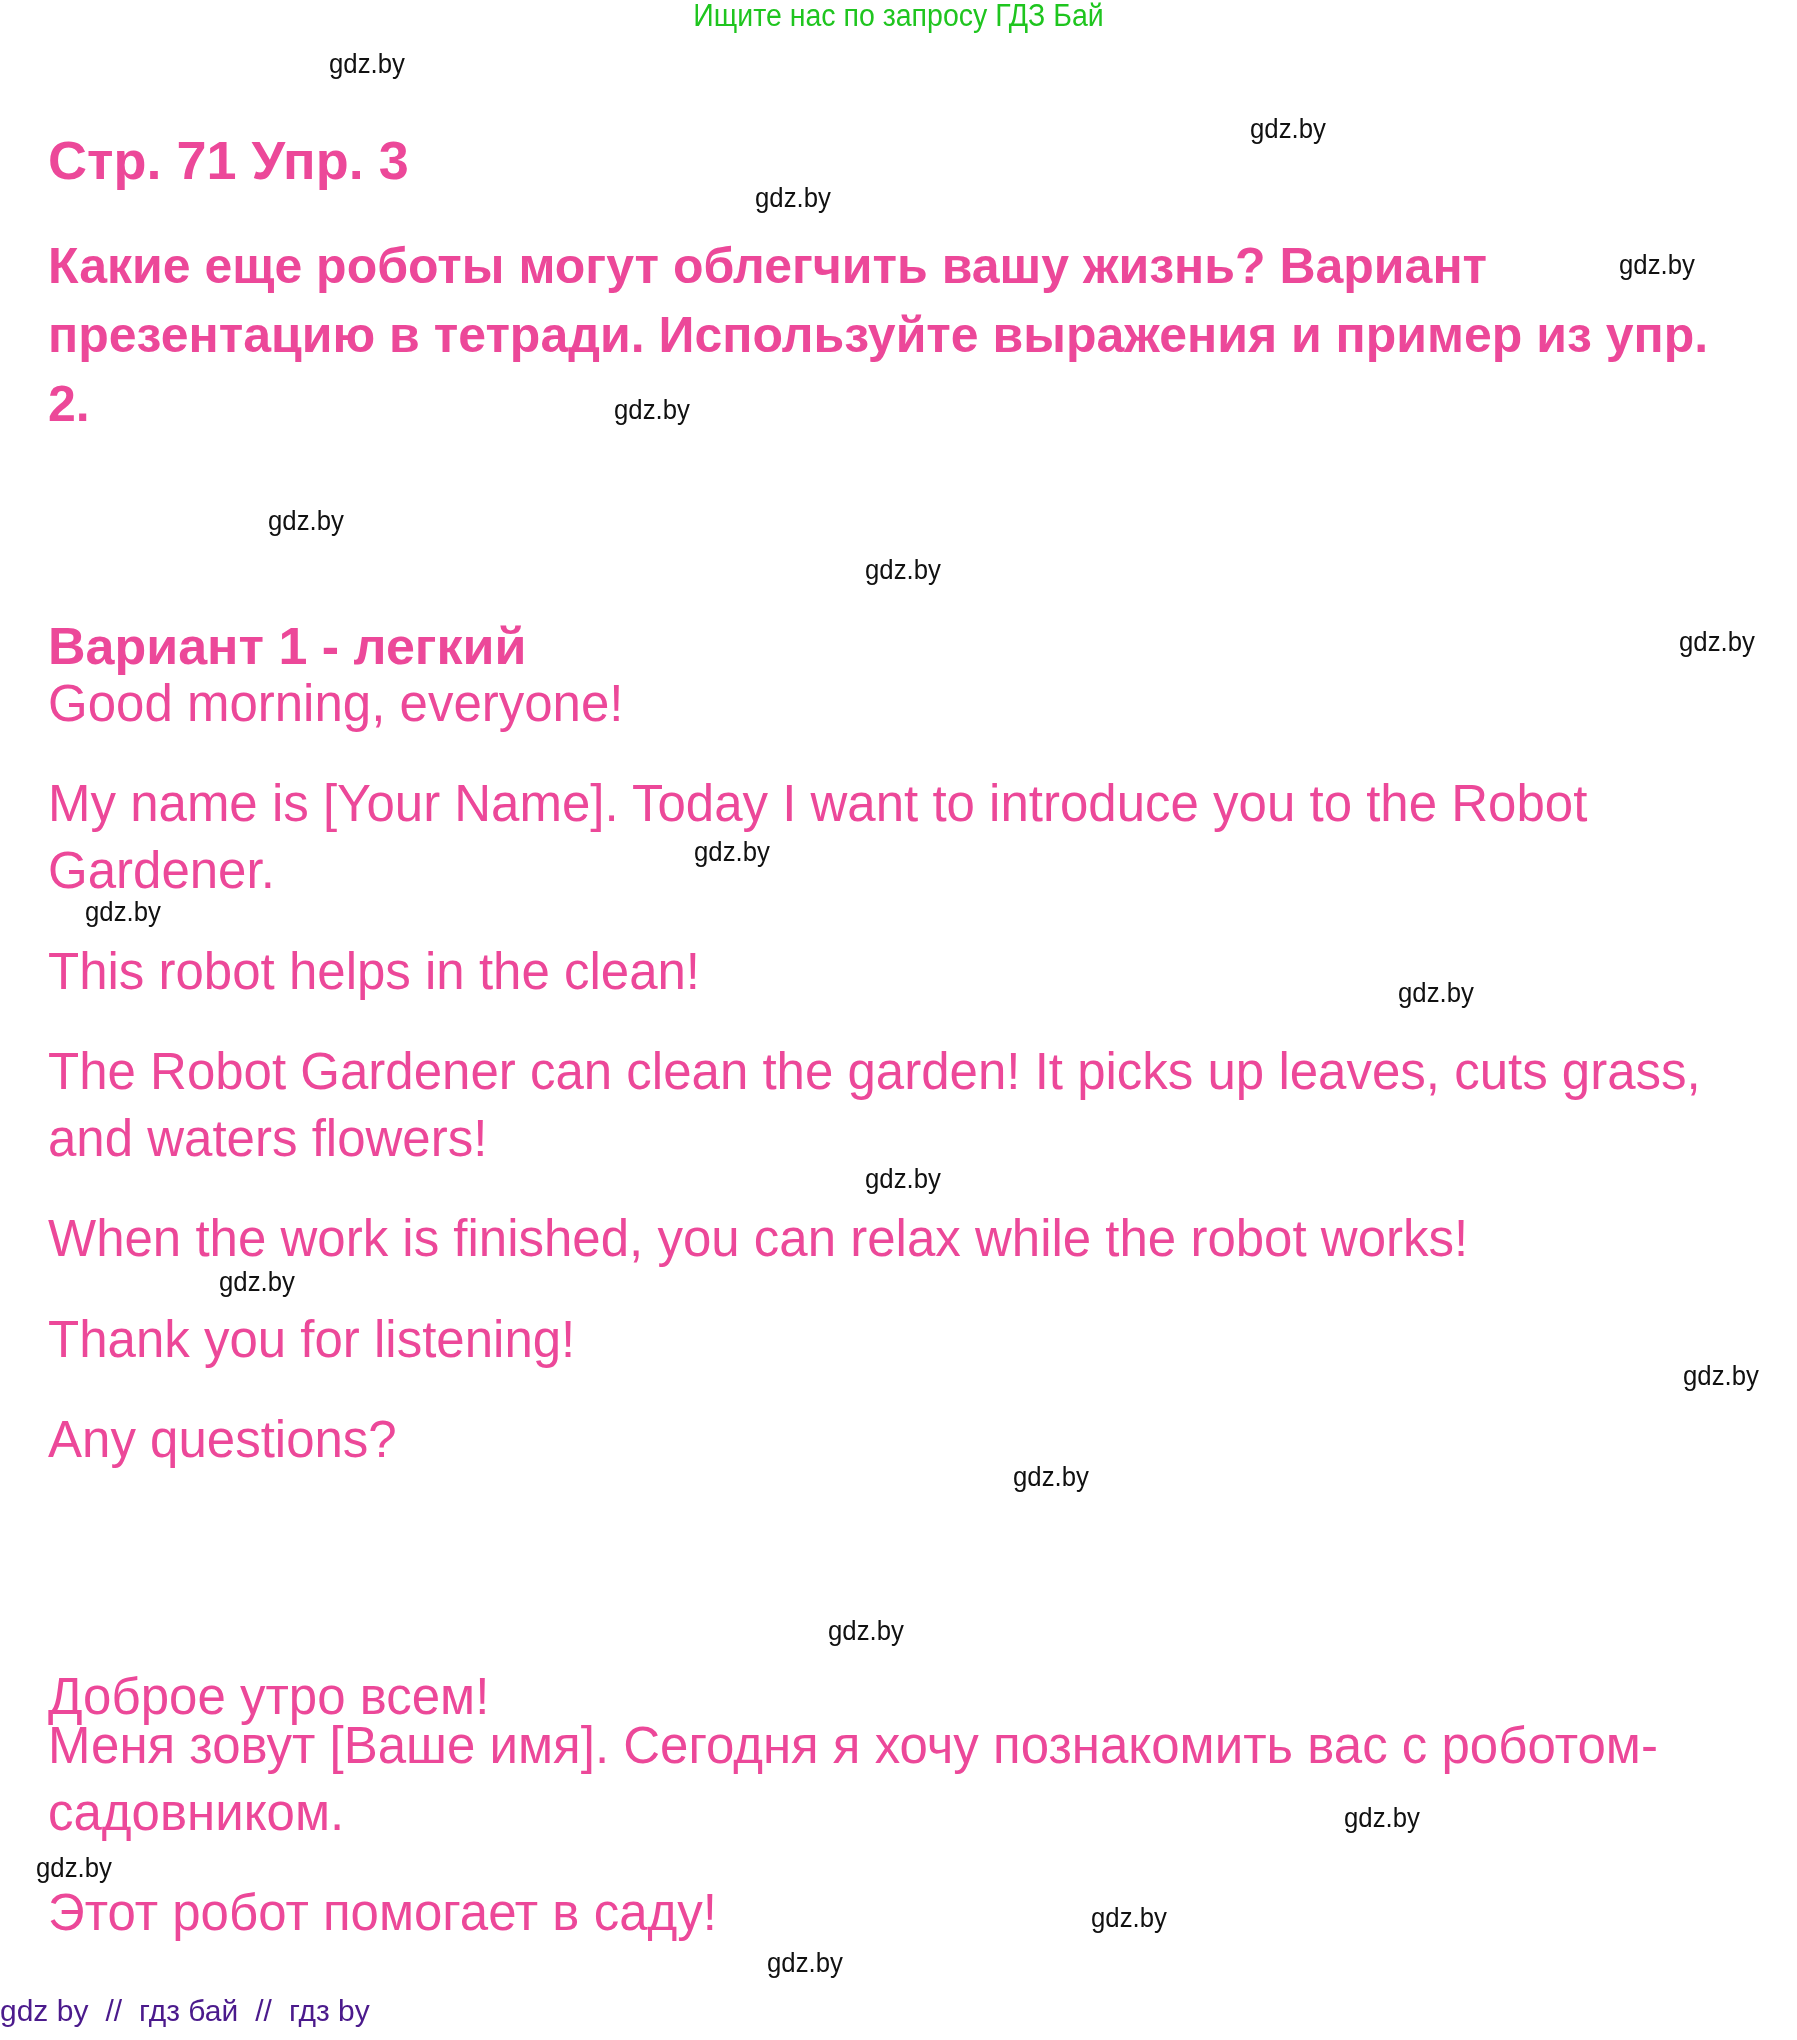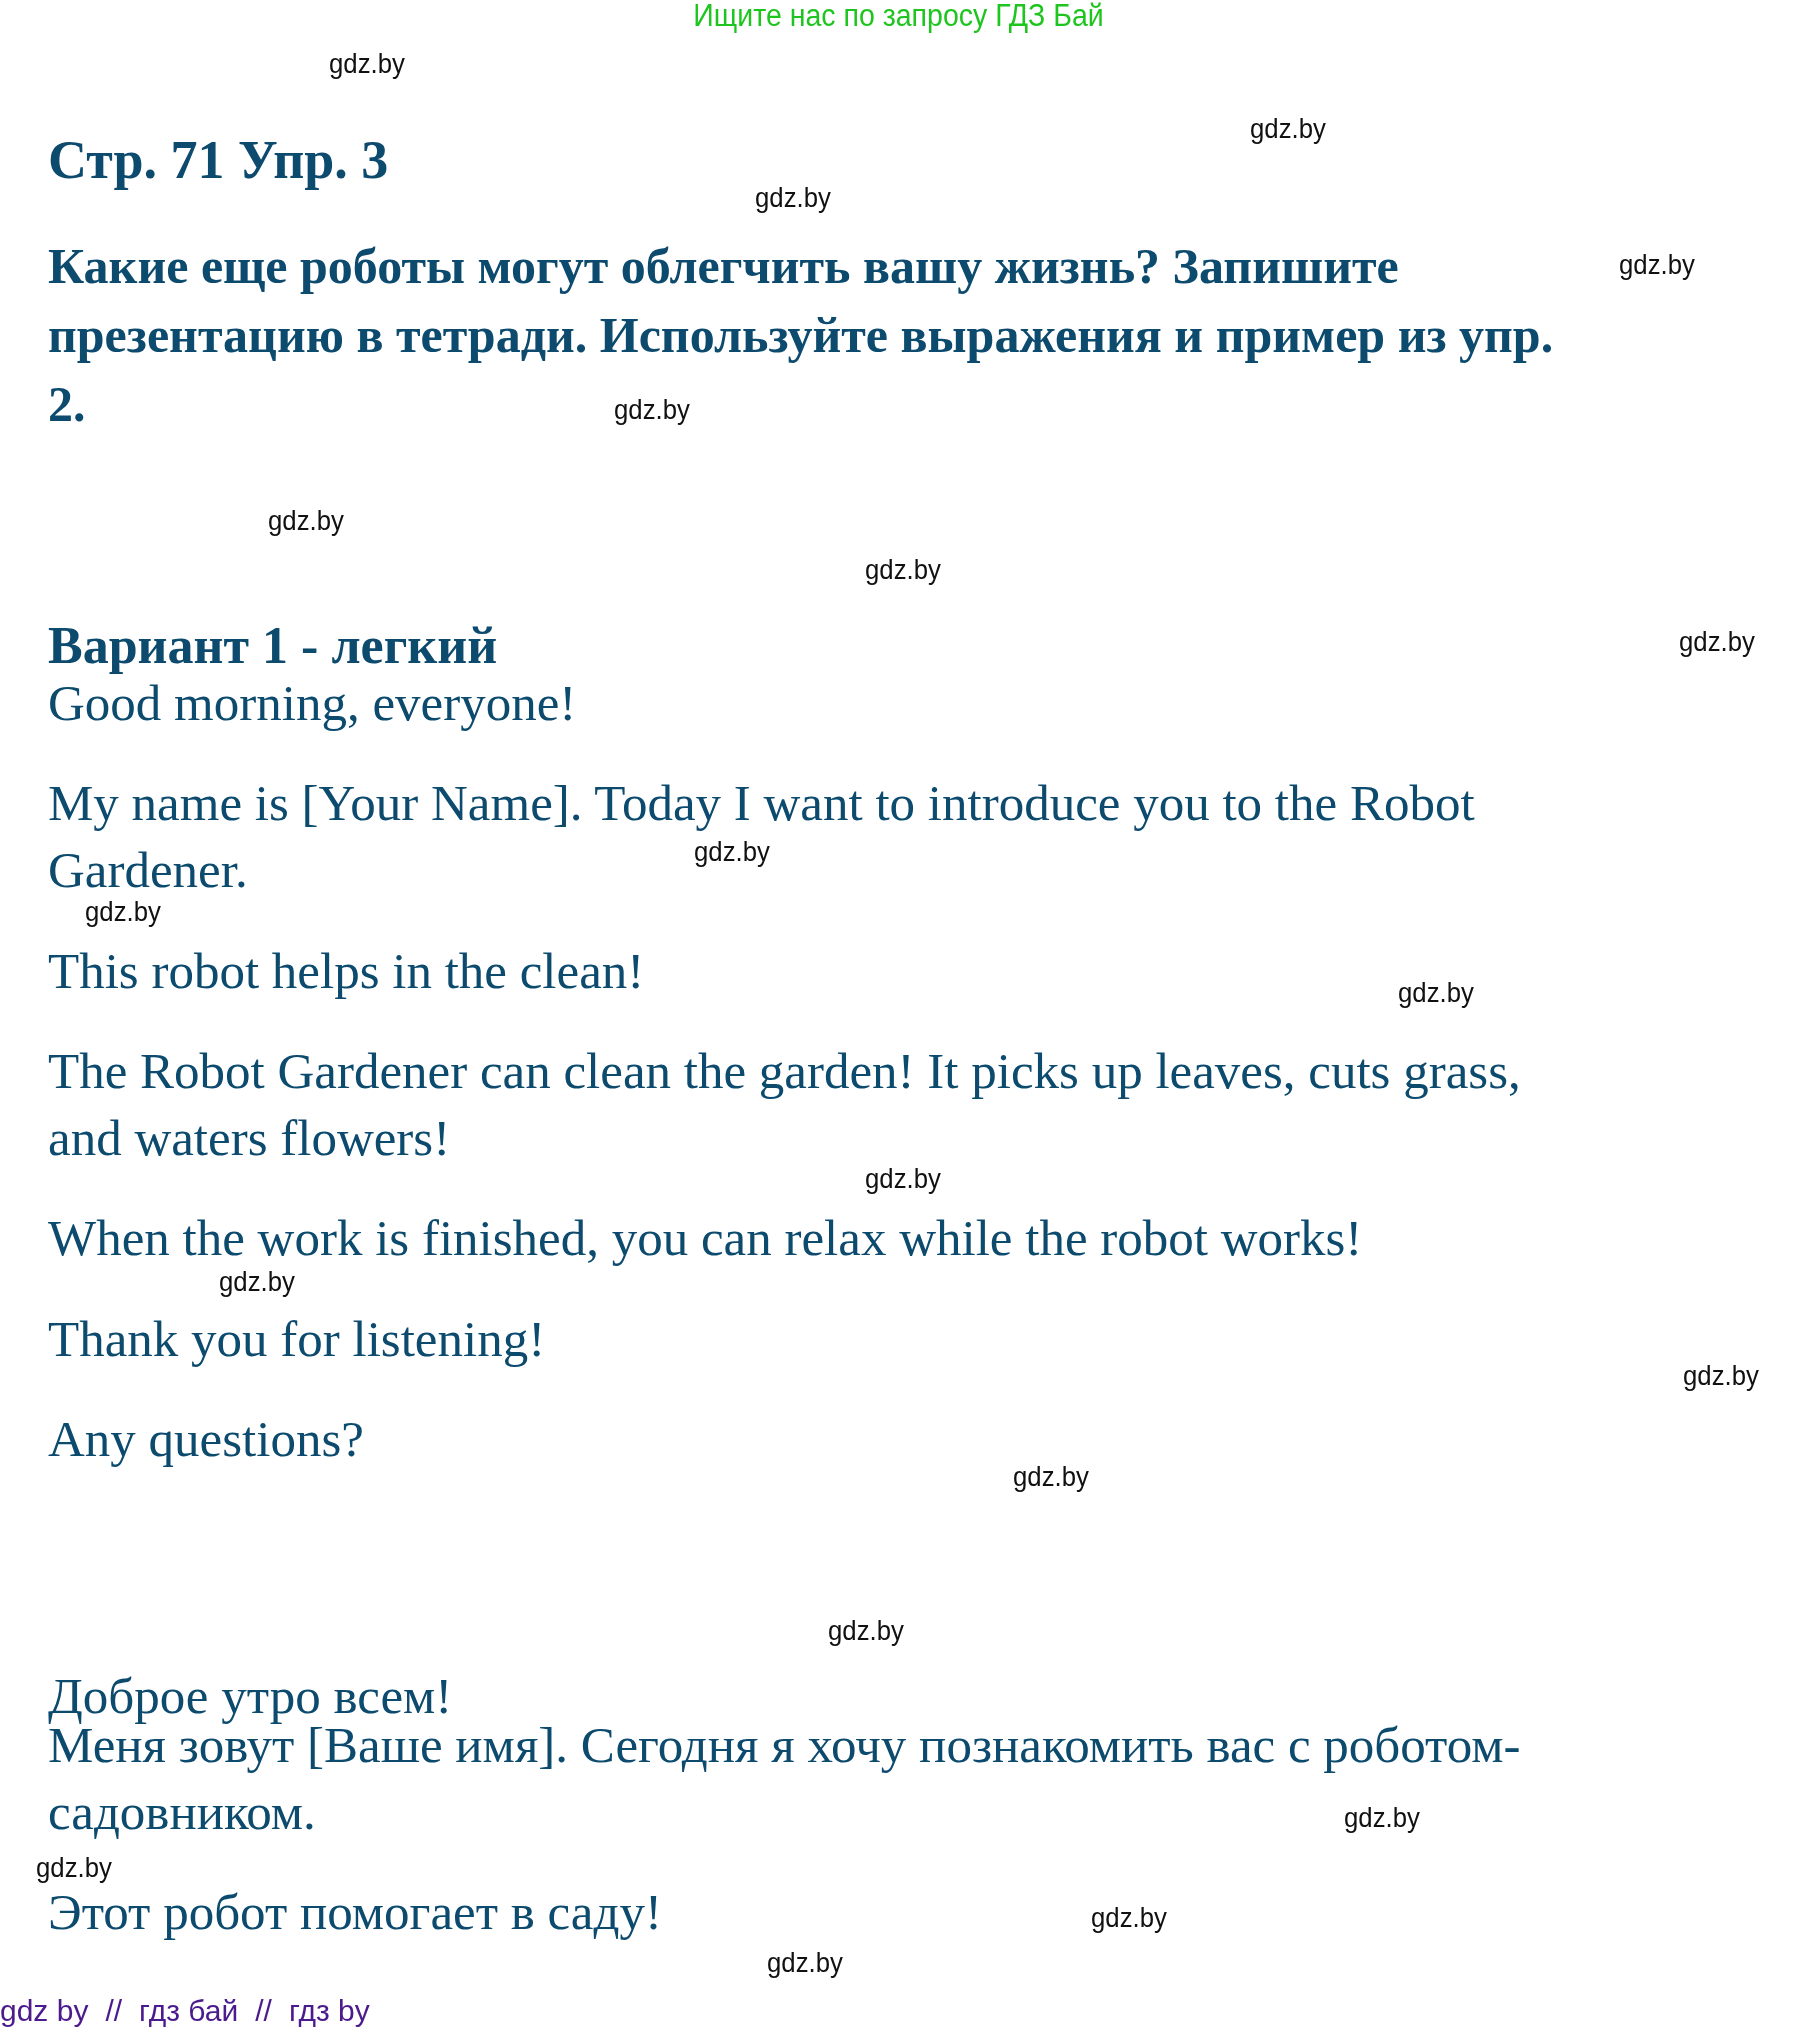--- a/index.html
+++ b/index.html
@@ -3,21 +3,21 @@
 <meta charset="utf-8">
 <style>
   html, body { margin: 0; padding: 0; background: #ffffff; }
   body { width: 1797px; height: 2041px; position: relative; overflow: hidden; }
   .abs { position: absolute; white-space: nowrap; }
   .banner {
     left: 0; width: 1797px; top: 0; text-align: center;
     font-family: "Liberation Sans", sans-serif; font-size: 31px; line-height: 32.5px;
     color: #1fc51f; transform: scaleX(0.92);
   }
-  .serif { font-family: Liberation Serif, serif; color: #0c4a6e; }
+  .serif { font-family: Liberation Sans, sans-serif; color: #ec4899; }
   .title { left: 48px; top: 129px; font-size: 54px; font-weight: bold; transform-origin: left top; }
   .q { left: 48px; font-size: 50px; font-weight: bold; transform-origin: left top; }
   .h2 { left: 48px; top: 574px; font-size: 52px; font-weight: bold; margin-top: 42px; }
   .p { left: 48px; font-size: 51px; text-align: center; }
   .wm {
     font-family: "Liberation Sans", sans-serif; font-size: 28px; color: #111;
     transform: scaleX(0.92); transform-origin: left top;
   }
   .footer {
     left: 0; width: 1797px; top: 1994px; text-align: left;
@@ -25,21 +25,21 @@
   }
   .footer span.sep { margin: 0 17px; }
 </style>
 </head>
 <body>
 
 <div class="abs banner">Ищите нас по запросу ГДЗ Бай</div>
 
 <div class="abs serif title">Стр. 71 Упр. 3</div>
 
-<div class="abs serif q" style="top:237px">Какие еще роботы могут облегчить вашу жизнь? Запишите</div>
+<div class="abs serif q" style="top:237px">Какие еще роботы могут облегчить вашу жизнь? Вариант</div>
 <div class="abs serif q" style="top:306px">презентацию в тетради. Используйте выражения и пример из упр.</div>
 <div class="abs serif q" style="top:375px">2.</div>
 
 <div class="abs serif h2">Вариант 1 - легкий</div>
 
 <div class="abs serif p" style="top:674px">Good morning, everyone!</div>
 <div class="abs serif p" style="top:774px">My name is [Your Name]. Today I want to introduce you to the Robot</div>
 <div class="abs serif p" style="top:841px">Gardener.</div>
 <div class="abs serif p" style="top:942px">This robot helps in the clean!</div>
 <div class="abs serif p" style="top:1042px">The Robot Gardener can clean the garden! It picks up leaves, cuts grass,</div>

